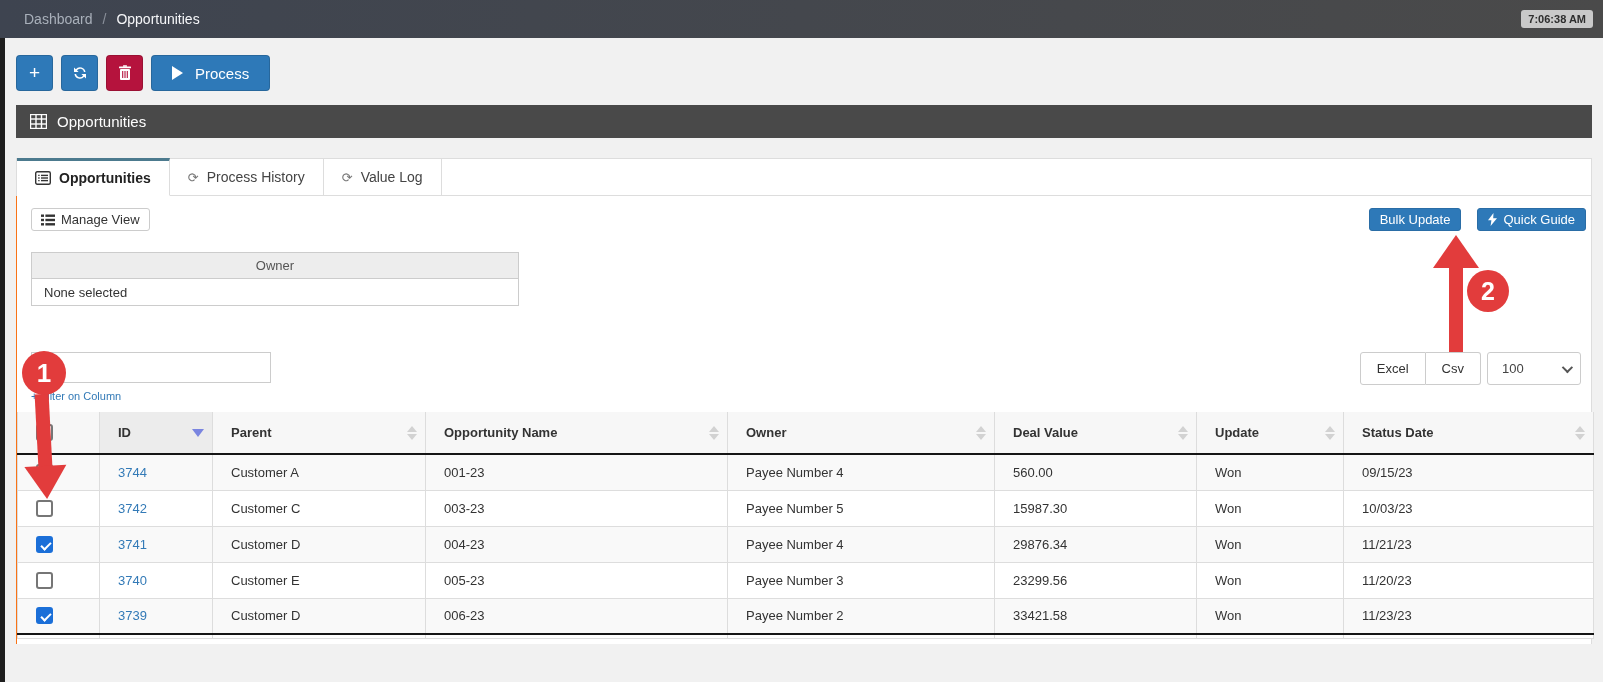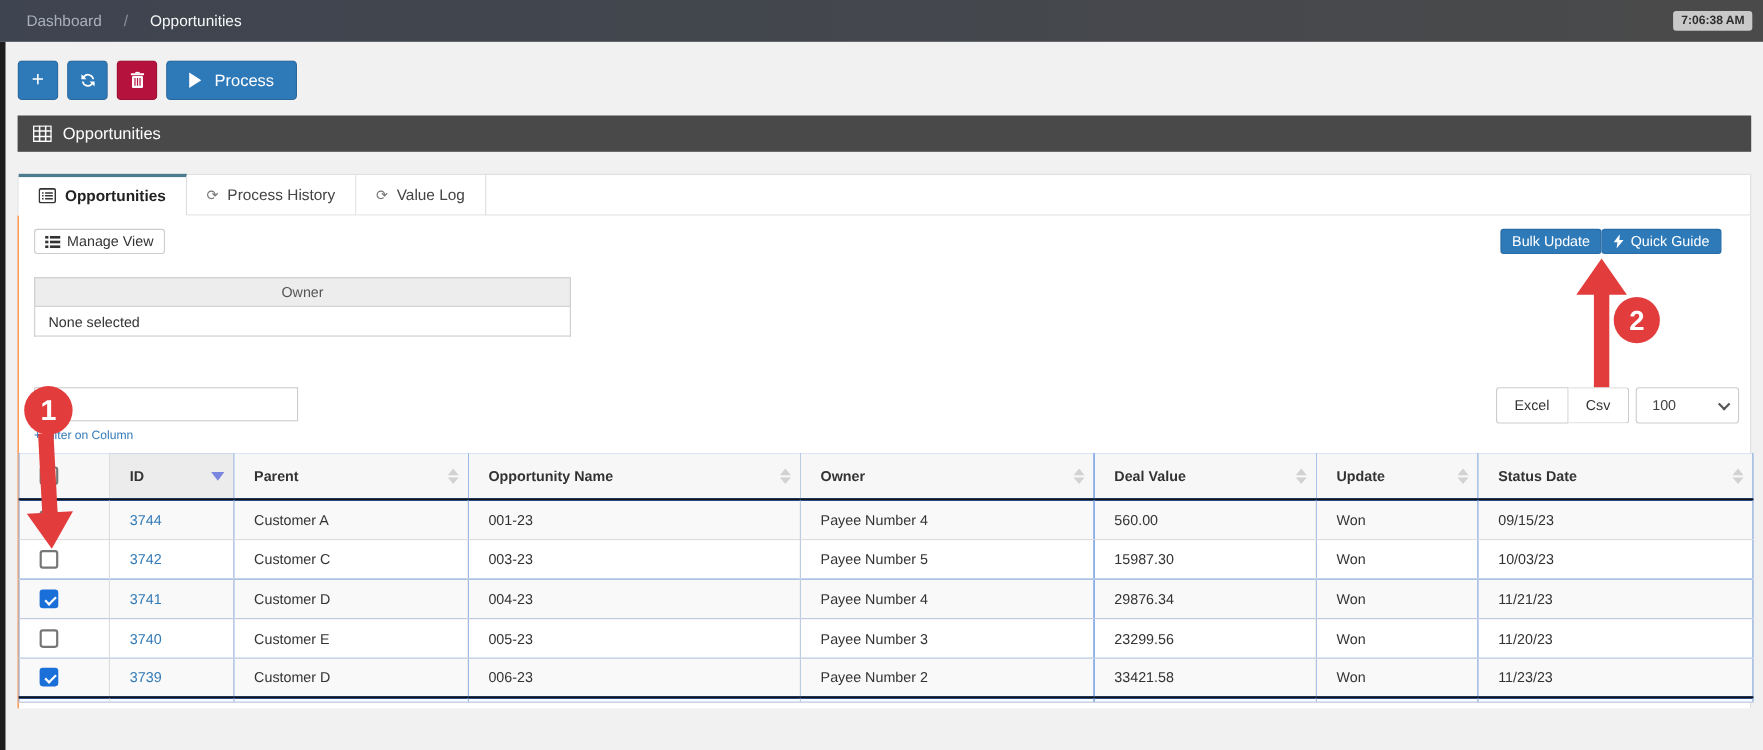--- a/index.html
+++ b/index.html
@@ -1,21 +1,21 @@
 <!DOCTYPE html>
 <html><head>
 <meta charset="utf-8">
 <style>
   * { margin:0; padding:0; box-sizing:border-box; }
   html,body { width:1603px; height:682px; overflow:hidden; }
   body { background:#f1f1f1; font-family:"Liberation Sans", sans-serif; font-size:13px; color:#333; position:relative; }
 
   
   .navbar { height:38px; background:linear-gradient(to right,#3e4450,#4a4a4a); display:flex; align-items:center; justify-content:space-between; padding:0 10px 0 24px; }
-  .breadcrumb { font-size:14px; display:flex; gap:20px; align-items:center; }
+  .breadcrumb { font-size:14px; display:flex; gap:10px; align-items:center; }
   .crumb-dim { color:#a9b0ba; }
   .crumb-sep { color:#8b919b; }
   .crumb-current { color:#f5f6f8; }
   .time-badge { background:#c9c9c9; color:#2e2e2e; font-size:11px; font-weight:bold; padding:3px 7px; border-radius:3px; }
 
   
   .left-strip { position:absolute; left:0; top:38px; width:5px; height:644px; background:#1e1e1e; }
 
   .content { margin:0 11px 0 16px; position:relative; }
 
@@ -35,21 +35,21 @@
   .tab.active { font-weight:bold; color:#222; border-top:3px solid #4c7a8e; }
   .tab:not(.active) { border-bottom:1px solid #ddd; }
   .tab-filler { flex:1; border-top:1px solid #ddd; border-bottom:1px solid #ddd; }
   .tab-icon { color:#777; font-size:13px; }
 
   
   .tab-panel { background:#fff; border-left:1px solid #f97316; border-right:1px solid #ddd; height:448px; position:relative; padding:12px 0 0 14px; }
 
   .btn-small-outline { display:inline-flex; align-items:center; gap:6px; padding:3px 9px; background:#fff; border:1px solid #ccc; border-radius:3px; font-size:13px; color:#333; cursor:pointer; }
 
-  .bulk-buttons { position:absolute; top:12px; right:26px; display:flex; gap:0; }
+  .bulk-buttons { position:absolute; top:12px; right:5px; display:flex; gap:16px; }
   .btn-small-blue { display:inline-flex; align-items:center; gap:6px; padding:3px 10px; background:#2e79b8; border:1px solid #2a6da6; border-radius:3px; font-size:13px; color:#fff; cursor:pointer; }
 
   .owner-filter { margin-top:21px; width:488px; }
   .owner-header { height:27px; background:#ededed; border:1px solid #ccc; display:flex; align-items:center; justify-content:center; color:#555; }
   .owner-value { height:27px; background:#fff; border:1px solid #ccc; border-top:none; display:flex; align-items:center; padding:0 12px; color:#333; cursor:pointer; }
 
   .controls-row { margin-top:46px; display:flex; justify-content:space-between; align-items:flex-start; padding-right:10px; }
   .search-input { width:240px; height:31px; border:1px solid #ccc; padding:0 8px; font-size:13px; font-family:"Liberation Sans",sans-serif; outline:none; background:#fff; }
   .export-group { display:flex; align-items:center;justify-content:center; }
   .btn-export { height:33px; padding:0 16px; background:#fff; border:1px solid #ccc; font-size:13px; color:#333; cursor:pointer; }

